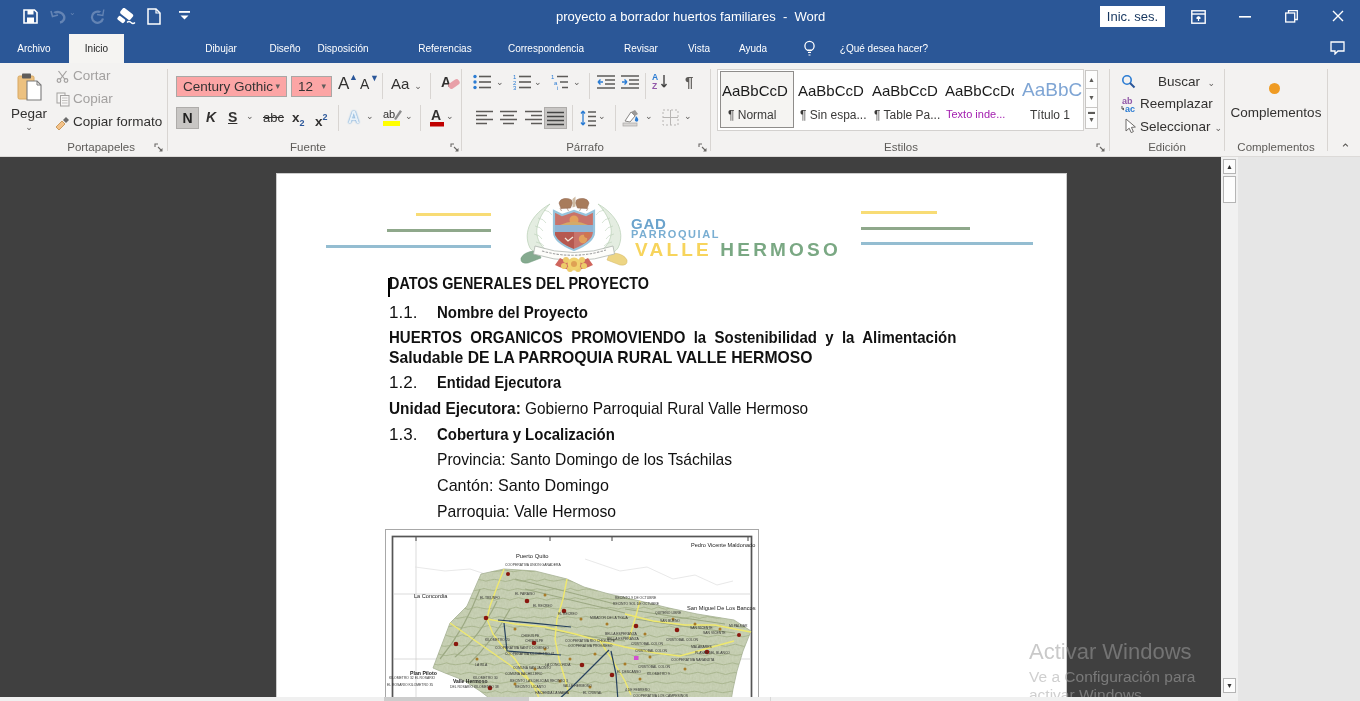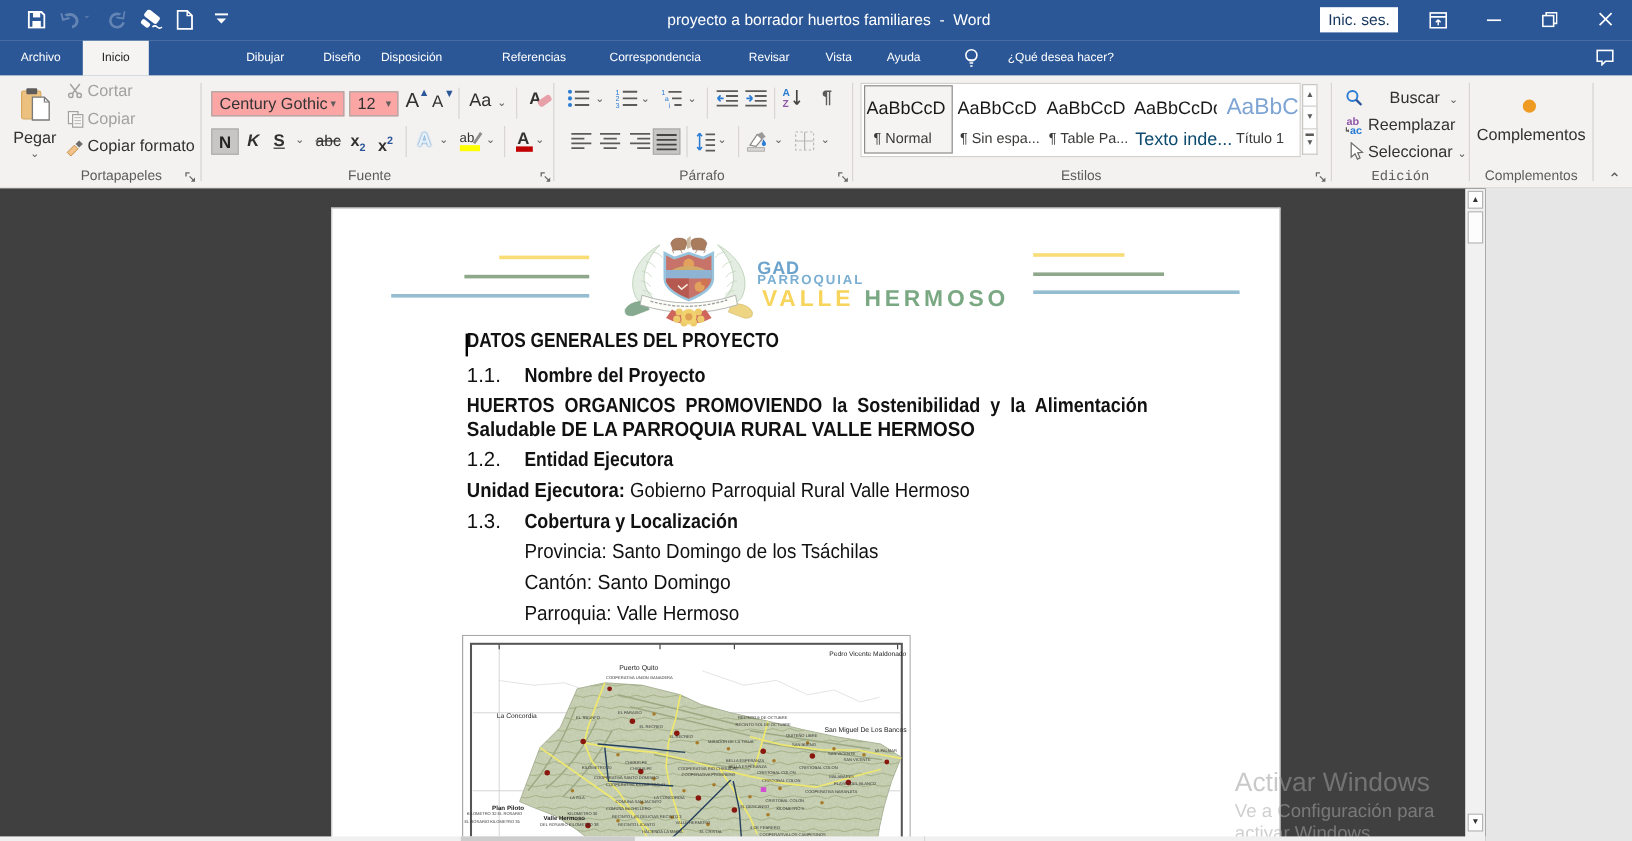--- a/index.html
+++ b/index.html
@@ -360,21 +360,21 @@
 
   <div class="abs" style="left:717px;top:6px;width:367px;height:62px;background:#fff;border:1px solid #d3d1cf;"></div>
   <div class="abs" style="left:720px;top:8px;width:74px;height:57px;background:#f5f4f2;border:1px solid #8f8d8b;box-shadow:inset 0 0 0 2px #f5f4f2;"></div>
   <div class="abs" style="left:722px;top:19px;width:71px;font-size:15px;color:#1a1a1a;white-space:nowrap;overflow:hidden;">AaBbCcD</div>
   <div class="abs" style="left:728px;top:45px;font-size:12px;color:#3b3a39;">¶ Normal</div>
   <div class="abs" style="left:798px;top:19px;width:71px;font-size:15px;color:#1a1a1a;white-space:nowrap;overflow:hidden;">AaBbCcD</div>
   <div class="abs" style="left:800px;top:45px;font-size:12px;color:#3b3a39;">¶ Sin espa...</div>
   <div class="abs" style="left:872px;top:19px;width:71px;font-size:15px;color:#1a1a1a;white-space:nowrap;overflow:hidden;">AaBbCcD</div>
   <div class="abs" style="left:874px;top:45px;font-size:12px;color:#3b3a39;">¶ Table Pa...</div>
   <div class="abs" style="left:945px;top:19px;width:69px;font-size:15px;color:#1a1a1a;white-space:nowrap;overflow:hidden;">AaBbCcDd</div>
-  <div class="abs" style="left:946px;top:45px;font-size:15px;color:#0c4a6e;">Texto inde...</div>
+  <div class="abs" style="left:946px;top:45px;font-size:11px;color:#a21caf;">Texto inde...</div>
   <div class="abs" style="left:1022px;top:16px;width:61px;font-size:19px;color:#7fa5d4;white-space:nowrap;overflow:hidden;">AaBbC<span style="font-size:15px;">(</span></div>
   <div class="abs" style="left:1030px;top:45px;font-size:12px;color:#3b3a39;">Título 1</div>
   <div class="abs" style="left:1085px;top:7px;width:13px;height:61px;">
     <div style="height:19px;background:#fdfdfd;border:1px solid #c8c6c4;text-align:center;font-size:7px;color:#5d5b58;line-height:18px;">▲</div>
     <div style="height:19px;background:#fdfdfd;border:1px solid #c8c6c4;border-top:none;text-align:center;font-size:7px;color:#5d5b58;line-height:18px;">▼</div>
     <div style="height:21px;background:#fdfdfd;border:1px solid #c8c6c4;border-top:none;text-align:center;font-size:7px;color:#5d5b58;line-height:8px;">▬<br>▼</div>
   </div>
   <div class="glabel" style="left:841px;">Estilos</div>
   <svg class="dlg" style="left:1096px;" viewBox="0 0 10 10">
       <path d="M1 4 L1 1 L4 1" stroke="#696765" stroke-width="1.1" fill="none"></path>
@@ -398,21 +398,21 @@
         <path d="M4 11.5 L4 14.5 L2.5 13 Z" fill="#555"></path>
       </svg>
   </div>
   <div class="abs rbtxt" style="left:1140px;top:33px;">Reemplazar</div>
   <div class="abs" style="left:1124px;top:55px;">
     <svg width="13" height="16" viewBox="0 0 13 16">
         <path d="M2 1 L2 13 L5.2 10.2 L7.2 14.6 L9.4 13.6 L7.4 9.4 L11.4 9 Z" fill="#fff" stroke="#6d6b69" stroke-width="1"></path>
       </svg>
   </div>
   <div class="abs rbtxt" style="left:1140px;top:56px;">Seleccionar<span class="carr" style="margin-left:4px;">⌄</span></div>
-  <div class="glabel" style="left:1107px;font-family:Liberation Mono, monospace;">Edición</div>
+  <div class="glabel" style="left:1107px;">Edición</div>
   <div class="gsep" style="left:1224px;"></div>
 
   <div class="abs" style="left:1269px;top:20px;width:11px;height:11px;border-radius:50%;background:#ef9b23;"></div>
   <div class="abs rbtxt" style="left:1230px;top:42px;width:92px;text-align:center;">Complementos</div>
   <div class="glabel" style="left:1216px;">Complementos</div>
   <div class="gsep" style="left:1327px;"></div>
   <div class="abs" style="left:1340px;top:78px;color:#5d5b58;font-size:13px;">⌃</div>
 </div>
 <div id="docarea">
   <div id="page">

